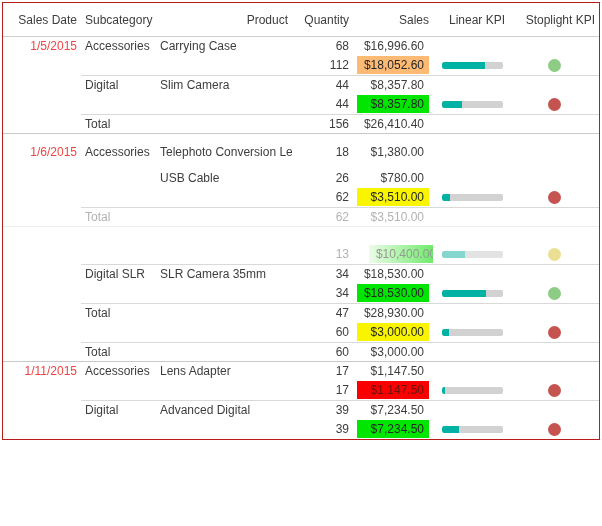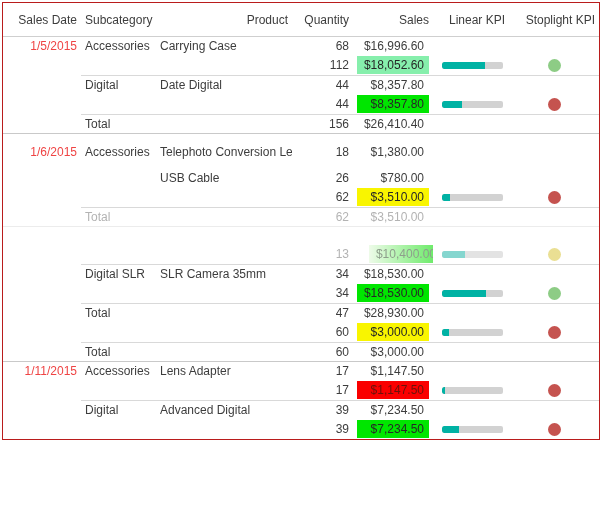--- a/index.html
+++ b/index.html
@@ -136,35 +136,35 @@
           </td>
           <td class="c-linear"></td>
           <td class="c-stop"></td>
         </tr>
         <tr class="row-subtotal">
           <td class="c-date"></td>
           <td class="c-sub"></td>
           <td class="c-prod"></td>
           <td class="c-qty">112</td>
           <td class="c-sales">
-            <div class="sales-val boxed" style="background: #86efac; color: rgb(38, 38, 38);">$18,052.60</div>
+            <div class="sales-val boxed" style="background: #fdba74; color: rgb(38, 38, 38);">$18,052.60</div>
           </td>
           <td class="c-linear">
             <div class="kpi-track" style="background: rgb(210, 210, 210);">
               <div class="kpi-fill" style="width: 70%; background: rgb(0, 178, 164);"></div>
             </div>
           </td>
           <td class="c-stop">
             <div class="stop-dot" style="background: rgb(141, 204, 133);"></div>
           </td>
         </tr>
         <tr class="row-product sep-sub">
           <td class="c-date"></td>
           <td class="c-sub">Digital</td>
-          <td class="c-prod">Date Digital</td>
+          <td class="c-prod">Slim Camera</td>
           <td class="c-qty">44</td>
           <td class="c-sales">
             <div class="sales-val">$8,357.80</div>
           </td>
           <td class="c-linear"></td>
           <td class="c-stop"></td>
         </tr>
         <tr class="row-subtotal">
           <td class="c-date"></td>
           <td class="c-sub"></td>

